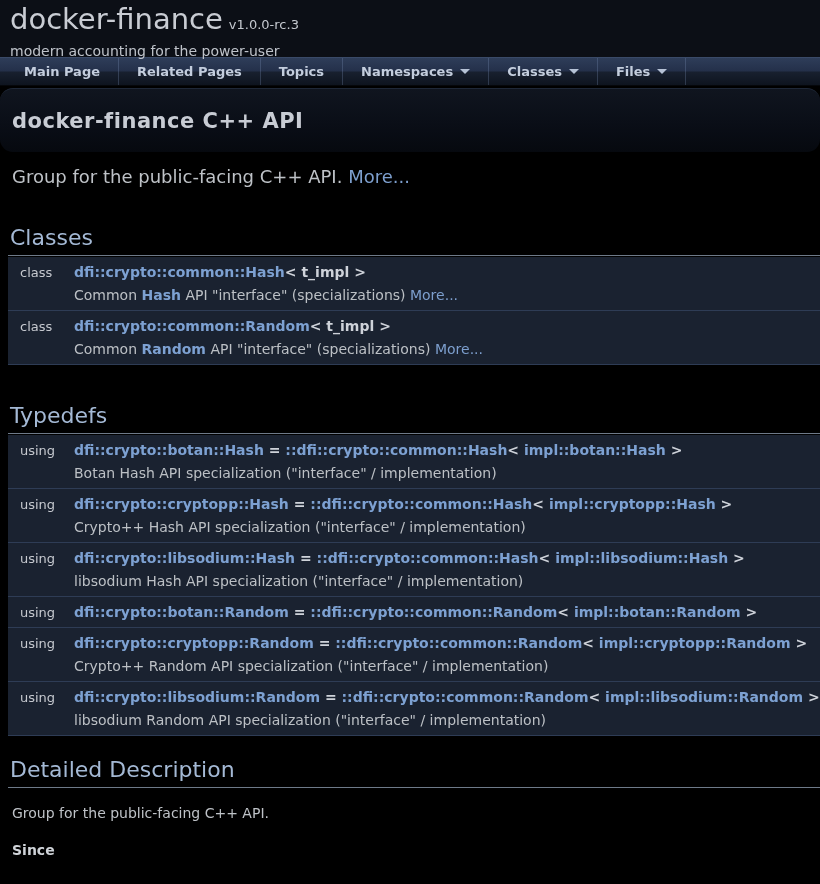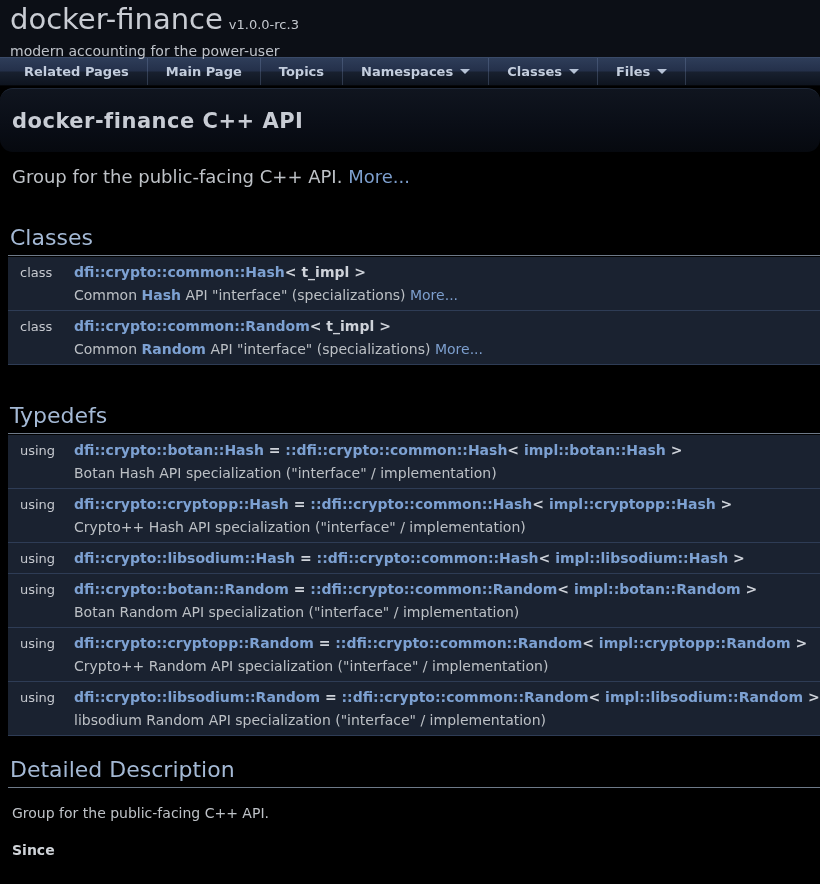--- a/index.html
+++ b/index.html
@@ -163,24 +163,24 @@
 <div id="titlearea">
   <div class="projectname">
     <span>docker-finance</span><span class="projectnumber">v1.0.0-rc.3</span>
   </div>
   <div class="projectbrief">modern accounting for the power-user</div>
 </div>
 
 <nav id="main-nav">
   <ul id="nav-list">
       <li class="navitem">
+        <span class="navlabel">Main Page</span>
+      </li>
+      <li class="navitem">
         <span class="navlabel">Related Pages</span>
-      </li>
-      <li class="navitem">
-        <span class="navlabel">Main Page</span>
       </li>
       <li class="navitem">
         <span class="navlabel">Topics</span>
       </li>
       <li class="navitem">
         <span class="navlabel">Namespaces</span>
         <span class="navarrow"></span>
       </li>
       <li class="navitem">
         <span class="navlabel">Classes</span>
@@ -226,25 +226,25 @@
         <div class="mdesc"><span>Botan Hash API specialization ("interface" / implementation)</span></div>
       </div>
       <div class="mrow">
         <div class="mkind">using</div>
         <div class="msig"><a class="el">dfi::crypto::cryptopp::Hash</a><span> = </span><a class="el">::dfi::crypto::common::Hash</a><span>&lt; </span><a class="el">impl::cryptopp::Hash</a><span> &gt;</span></div>
         <div class="mdesc"><span>Crypto++ Hash API specialization ("interface" / implementation)</span></div>
       </div>
       <div class="mrow">
         <div class="mkind">using</div>
         <div class="msig"><a class="el">dfi::crypto::libsodium::Hash</a><span> = </span><a class="el">::dfi::crypto::common::Hash</a><span>&lt; </span><a class="el">impl::libsodium::Hash</a><span> &gt;</span></div>
+        <div class="mdesc"><span>libsodium Hash API specialization ("interface" / implementation)</span></div>
       </div>
       <div class="mrow">
         <div class="mkind">using</div>
         <div class="msig"><a class="el">dfi::crypto::botan::Random</a><span> = </span><a class="el">::dfi::crypto::common::Random</a><span>&lt; </span><a class="el">impl::botan::Random</a><span> &gt;</span></div>
-        <div class="mdesc"><span>Botan Random API specialization ("interface" / implementation)</span></div>
       </div>
       <div class="mrow">
         <div class="mkind">using</div>
         <div class="msig"><a class="el">dfi::crypto::cryptopp::Random</a><span> = </span><a class="el">::dfi::crypto::common::Random</a><span>&lt; </span><a class="el">impl::cryptopp::Random</a><span> &gt;</span></div>
         <div class="mdesc"><span>Crypto++ Random API specialization ("interface" / implementation)</span></div>
       </div>
       <div class="mrow">
         <div class="mkind">using</div>
         <div class="msig"><a class="el">dfi::crypto::libsodium::Random</a><span> = </span><a class="el">::dfi::crypto::common::Random</a><span>&lt; </span><a class="el">impl::libsodium::Random</a><span> &gt;</span></div>
         <div class="mdesc"><span>libsodium Random API specialization ("interface" / implementation)</span></div>

